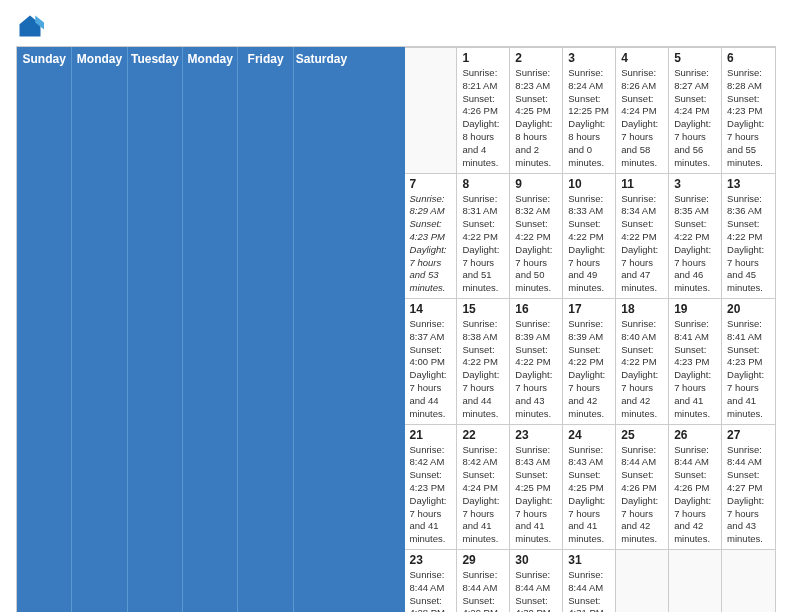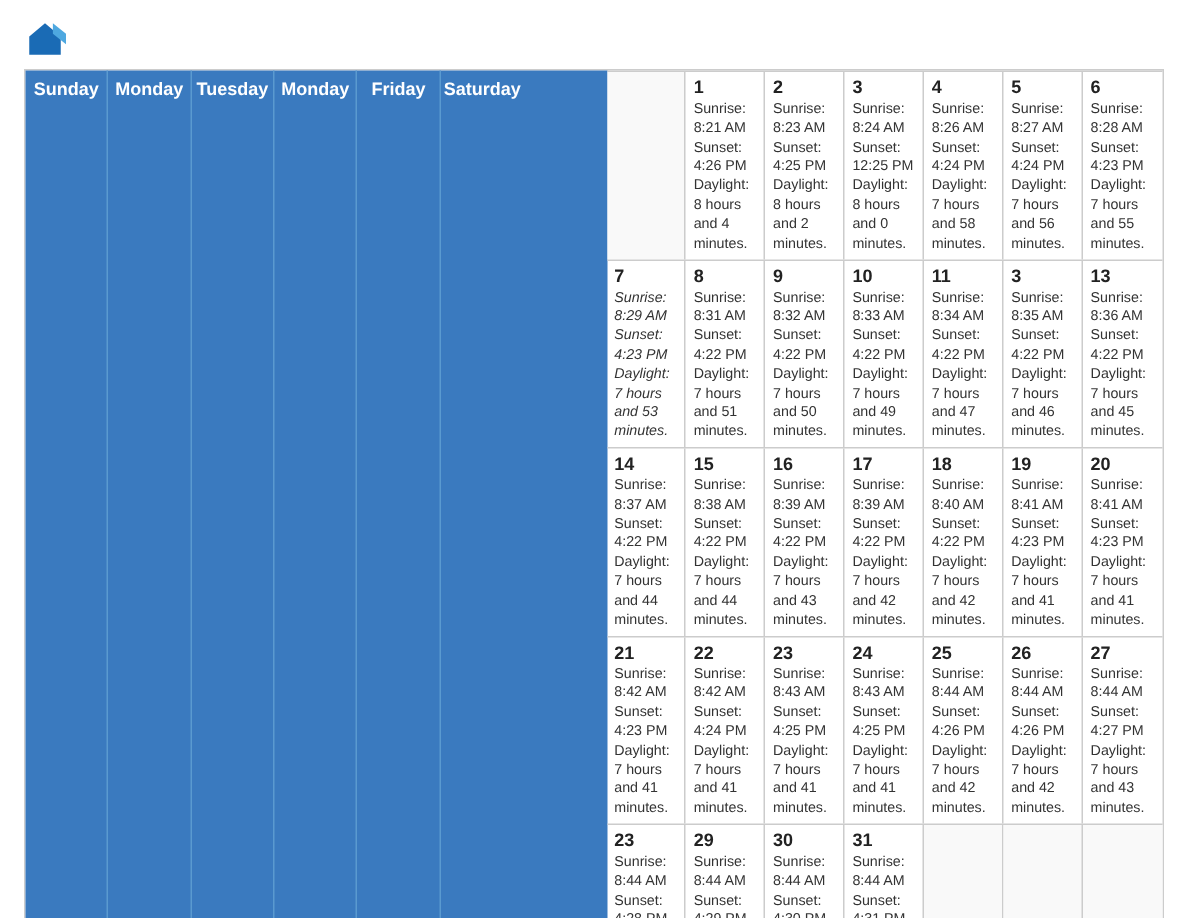--- a/index.html
+++ b/index.html
@@ -232,21 +232,21 @@
             <div class="cell-info" style="white-space: pre-line;">Sunrise: 8:36 AM
 Sunset: 4:22 PM
 Daylight: 7 hours
 and 45 minutes.</div>
           </div>
         </div>
         <div class="cal-week">
           <div class="cal-cell">
             <span class="cell-date">14</span>
             <div class="cell-info" style="white-space: pre-line;">Sunrise: 8:37 AM
-Sunset: 4:22 PM
+Sunset: 4:00 PM
 Daylight: 7 hours
 and 44 minutes.</div>
           </div>
           <div class="cal-cell">
             <span class="cell-date">15</span>
             <div class="cell-info" style="white-space: pre-line;">Sunrise: 8:38 AM
 Sunset: 4:22 PM
 Daylight: 7 hours
 and 44 minutes.</div>
           </div>

